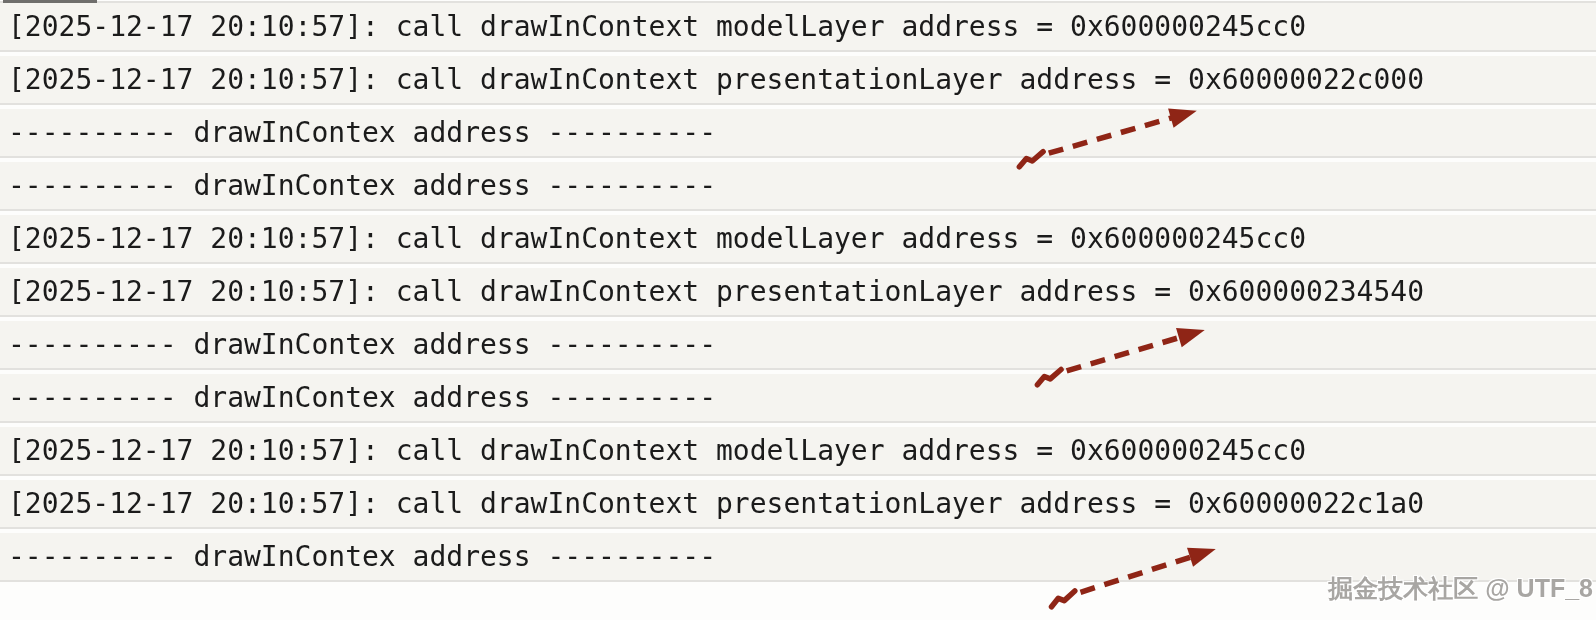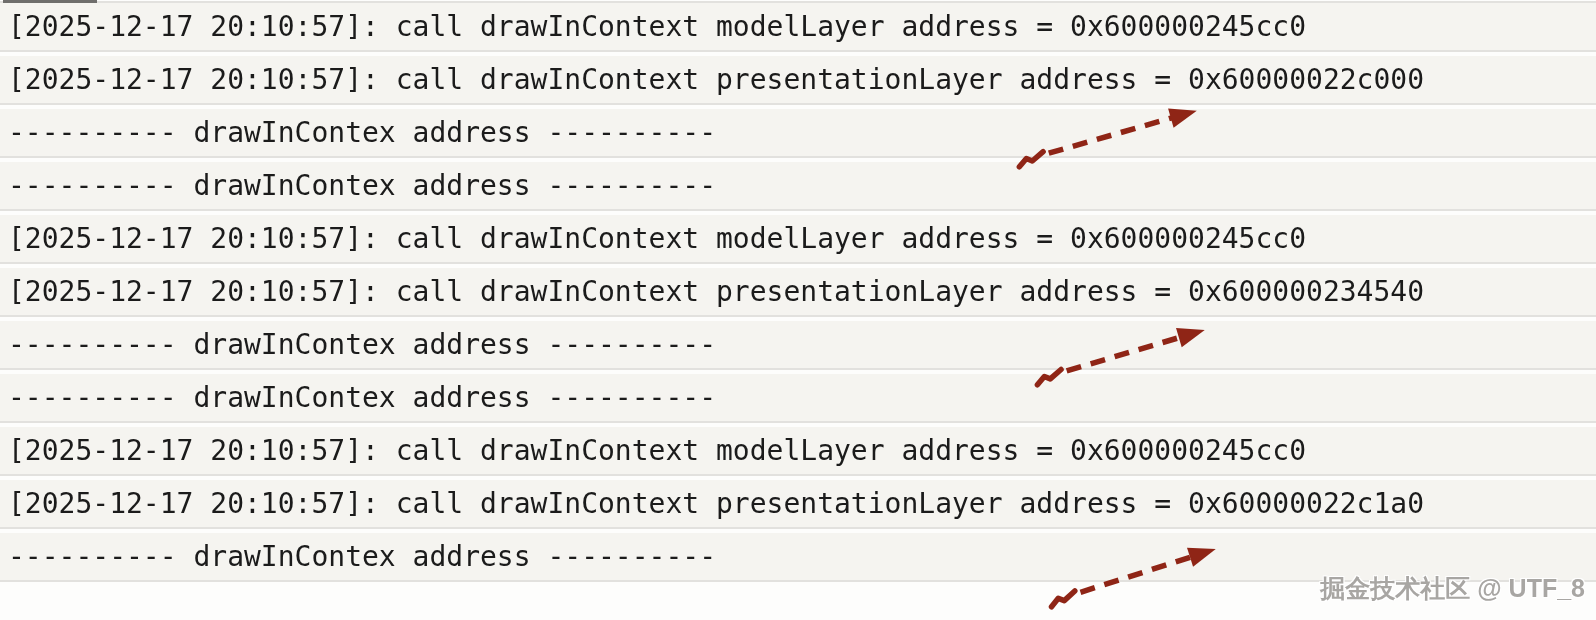--- a/index.html
+++ b/index.html
@@ -45,21 +45,21 @@
     letter-spacing: 0;
   }
   .arrows-overlay {
     position: absolute;
     left: 0; top: 0;
     width: 1596px; height: 620px;
     pointer-events: none;
   }
   .watermark {
     position: absolute;
-    right: 11px;
+    right: 3px;
     top: 572px;
     font-family: "Liberation Sans", "DejaVu Sans", sans-serif;
     font-size: 25px;
     font-weight: bold;
     color: #a8a6a3;
     text-shadow: 1px 1px 0 #ffffff, -1px -1px 0 #ffffff, 1px -1px 0 #ffffff, -1px 1px 0 #ffffff;
     white-space: nowrap;
   }
 </style>
 </head>

